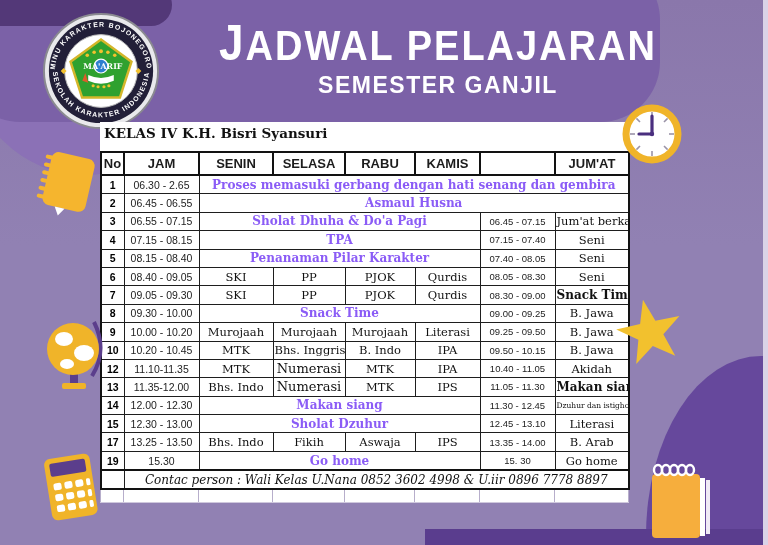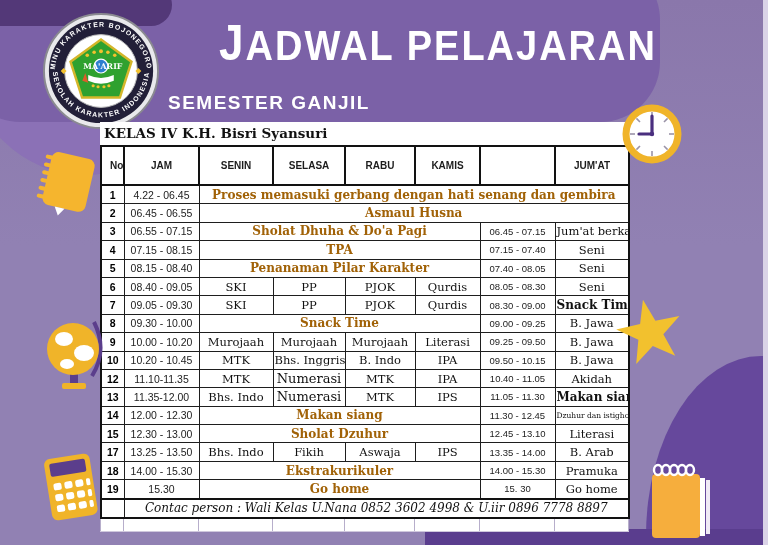--- a/index.html
+++ b/index.html
@@ -14,38 +14,38 @@
   .dark-pill{position:absolute;left:-20px;top:-16px;width:192px;height:42px;
     border-radius:22px;background:#533878;}
   .dome{position:absolute;left:646px;top:356px;width:140px;height:200px;
     background:#66489C;border-top-left-radius:115px 180px;}
   .bottom-strip{position:absolute;left:425px;top:529px;width:343px;height:16px;background:#5A3D8E;}
   .edge-sliver{position:absolute;left:763px;top:0;width:5px;height:545px;background:#DAD3E7;}
   
   .htitle{position:absolute;left:168px;top:14px;width:540px;text-align:center;color:#fff;
     font-weight:bold;font-size:38px;letter-spacing:2px;transform:scaleY(1.14);transform-origin:top;}
   .htitle::first-letter{font-size:44px;}
-  .hsub{position:absolute;left:168px;top:92px;width:540px;color:#fff;
-    font-weight:bold;font-size:19px;letter-spacing:1.5px;}
+  .hsub{position:absolute;left:168px;top:72px;width:540px;text-align:center;color:#fff;
+    font-weight:bold;font-size:23px;letter-spacing:1.5px;}
   
   .logo{position:absolute;left:42px;top:12px;width:118px;height:118px;}
   
   .panel{position:absolute;left:100px;top:122px;width:528px;background:#fff;}
-  .class-title{height:23px;line-height:23px;padding-left:4px;font-family:"DejaVu Serif",serif;
+  .class-title{height:29px;line-height:23px;padding-left:4px;font-family:"DejaVu Serif",serif;
     font-weight:bold;font-size:13.5px;color:#111;}
   table.sched{border-collapse:collapse;table-layout:fixed;width:528px;border:2px solid #121212;}
-  table.sched th{border:2px solid #121212;font-size:10px;font-weight:bold;color:#1c1c1c;
-    height:21px;padding:8px;overflow:hidden;}
+  table.sched th{border:2px solid #121212;font-size:13px;font-weight:bold;color:#1c1c1c;
+    height:21px;padding:0;overflow:hidden;}
   table.sched td{border:1px solid #1e1e1e;text-align:center;padding:0 1px;height:17.4px;
     overflow:hidden;white-space:nowrap;}
   td.cno{font-weight:bold;font-size:10.5px;}
   td.cjam{font-size:10.5px;color:#222;}
   td.csub{font-family:"DejaVu Serif",serif;font-size:11.5px;color:#111;}
   td.csub.small{font-size:13px;}
-  td.cspan{font-family:"DejaVu Serif",serif;font-weight:bold;font-size:12px;color:#a16207;}
+  td.cspan{font-family:"DejaVu Serif",serif;font-weight:bold;font-size:12px;color:#8b5cf6;}
   td.cftime{font-size:9.5px;color:#222;}
   td.cfsub{font-family:"DejaVu Serif",serif;font-size:11.5px;color:#111;}
   td.cfsub.bold{font-weight:bold;font-size:12px;}
   td.cfsub.tiny{font-size:7.5px;}
   tr.contact-row td{border-top:2px solid #121212;height:17px;}
   td.contact{font-family:"DejaVu Serif",serif;font-style:italic;font-size:12px;color:#111;
     text-align:center;}
   table.ghost{border-collapse:collapse;table-layout:fixed;width:528px;}
   table.ghost td{border-right:1px solid #b7aecb;border-bottom:1px solid #cfc8dd;height:12px;padding:0;}
   table.ghost td:first-child{border-left:1px solid #b7aecb;}
@@ -122,21 +122,21 @@
           <th>SELASA</th>
           <th>RABU</th>
           <th>KAMIS</th>
           <th></th>
           <th>JUM'AT</th>
         </tr>
       </thead>
       <tbody>
           <tr>
             <td class="cno">1</td>
-            <td class="cjam">4.22 - 06.45</td>
+            <td class="cjam">06.30 - 2.65</td>
             <td class="cspan" colspan="6">Proses memasuki gerbang dengan hati senang dan gembira</td>
           </tr>
           <tr>
             <td class="cno">2</td>
             <td class="cjam">06.45 - 06.55</td>
             <td class="cspan" colspan="6">Asmaul Husna</td>
           </tr>
           <tr>
             <td class="cno">3</td>
             <td class="cjam">06.55 - 07.15</td>
@@ -241,27 +241,20 @@
           </tr>
           <tr>
             <td class="cno">17</td>
             <td class="cjam">13.25 - 13.50</td>
             <td class="csub">Bhs. Indo</td>
             <td class="csub">Fikih</td>
             <td class="csub">Aswaja</td>
             <td class="csub">IPS</td>
             <td class="cftime">13.35 - 14.00</td>
             <td class="cfsub">B. Arab</td>
-          </tr>
-          <tr>
-            <td class="cno">18</td>
-            <td class="cjam">14.00 - 15.30</td>
-            <td class="cspan" colspan="4">Ekstrakurikuler</td>
-            <td class="cftime">14.00 - 15.30</td>
-            <td class="cfsub">Pramuka</td>
           </tr>
           <tr>
             <td class="cno">19</td>
             <td class="cjam">15.30</td>
             <td class="cspan" colspan="4">Go home</td>
             <td class="cftime">15. 30</td>
             <td class="cfsub">Go home</td>
           </tr>
         </tbody>
       <tbody>

